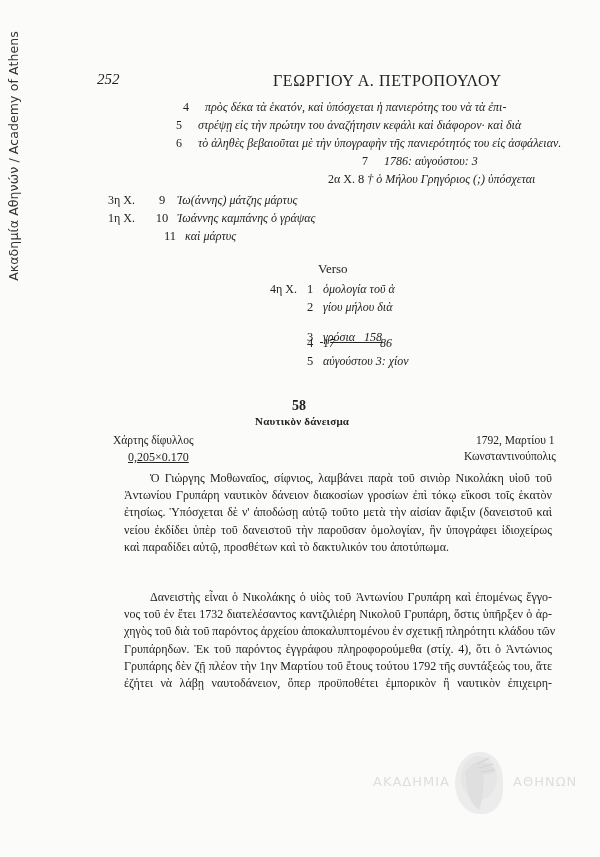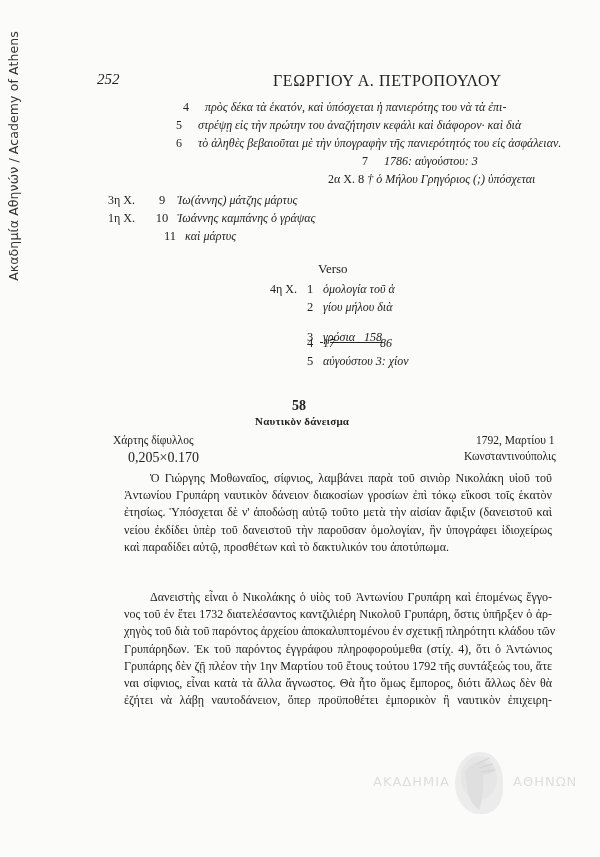--- a/index.html
+++ b/index.html
@@ -96,39 +96,38 @@
   <span class="it" style="white-space:pre;">17               86</span>
 </div>
 <div class="line" style="left:300px;top:354px;">
   <span class="num" style="display:inline-block;width:20px;text-align:center;">5</span>
   <span class="it">αὐγούστου 3: χίον</span>
 </div>
 
 <div class="abs doc-num">58</div>
 <div class="abs doc-title">Ναυτικὸν δάνεισμα</div>
 <div class="abs meta" style="left:113px;top:434px;">Χάρτης δίφυλλος</div>
-<div class="abs meta" style="left:128px;top:450px;font-size:14px;">0,205×0.170</div>
+<div class="abs meta" style="left:128px;top:450px;font-size:12px;text-decoration:underline;">0,205×0.170</div>
 <div class="abs meta" style="left:476px;top:434px;">1792, Μαρτίου 1</div>
 <div class="abs meta" style="left:464px;top:450px;">Κωνσταντινούπολις</div>
 
 <div class="para" style="top:470px;">
   <span class="pl first">Ὁ Γιώργης Μοθωναῖος, σίφνιος, λαμβάνει παρὰ τοῦ σινιὸρ Νικολάκη υἱοῦ τοῦ</span>
   <span class="pl">Ἀντωνίου Γρυπάρη ναυτικὸν δάνειον διακοσίων γροσίων ἐπὶ τόκῳ εἴκοσι τοῖς ἑκατὸν</span>
   <span class="pl">ἐτησίως. Ὑπόσχεται δὲ ν' ἀποδώσῃ αὐτῷ τοῦτο μετὰ τὴν αἰσίαν ἄφιξιν (δανειστοῦ καὶ</span>
   <span class="pl">νείου ἐκδίδει ὑπὲρ τοῦ δανειστοῦ τὴν παροῦσαν ὁμολογίαν, ἣν ὑπογράφει ἰδιοχείρως</span>
   <span class="pl last">καὶ παραδίδει αὐτῷ, προσθέτων καὶ τὸ δακτυλικόν του ἀποτύπωμα.</span>
 </div>
 
 <div class="para" style="top:589px;">
   <span class="pl first">Δανειστὴς εἶναι ὁ Νικολάκης ὁ υἱὸς τοῦ Ἀντωνίου Γρυπάρη καὶ ἑπομένως ἔγγο-</span>
   <span class="pl">νος τοῦ ἐν ἔτει 1732 διατελέσαντος καντζιλιέρη Νικολοῦ Γρυπάρη, ὅστις ὑπῆρξεν ὁ ἀρ-</span>
   <span class="pl">χηγὸς τοῦ διὰ τοῦ παρόντος ἀρχείου ἀποκαλυπτομένου ἐν σχετικῇ πληρότητι κλάδου τῶν</span>
   <span class="pl">Γρυπάρηδων. Ἐκ τοῦ παρόντος ἐγγράφου πληροφορούμεθα (στίχ. 4), ὅτι ὁ Ἀντώνιος</span>
   <span class="pl">Γρυπάρης δὲν ζῇ πλέον τὴν 1ην Μαρτίου τοῦ ἔτους τούτου 1792 τῆς συντάξεώς του, ἅτε</span>
-  <span class="pl">ναι σίφνιος, εἶναι κατὰ τὰ ἄλλα ἄγνωστος. Θὰ ἦτο ὅμως ἔμπορος, διότι ἄλλως δὲν θὰ</span>
   <span class="pl">ἐζήτει νὰ λάβῃ ναυτοδάνειον, ὅπερ προϋποθέτει ἐμπορικὸν ἢ ναυτικὸν ἐπιχειρη-</span>
 </div>
 
 <div class="abs wm-text" style="left:373px;top:774px;">ΑΚΑΔΗΜΙΑ</div>
 <div class="wm-logo">
   <svg width="48" height="62" viewBox="0 0 48 62">
     <ellipse cx="24" cy="26" rx="18" ry="22" fill="#e2e2e2"></ellipse>
     <path d="M10 20 Q24 0 40 18 Q34 24 28 22 Q30 40 24 58 Q14 50 12 36 Z" fill="#d9d9d9"></path>
     <path d="M22 12 L34 6 M24 16 L38 12 M26 20 L40 18" stroke="#cfcfcf" stroke-width="1.5"></path>
   </svg>

